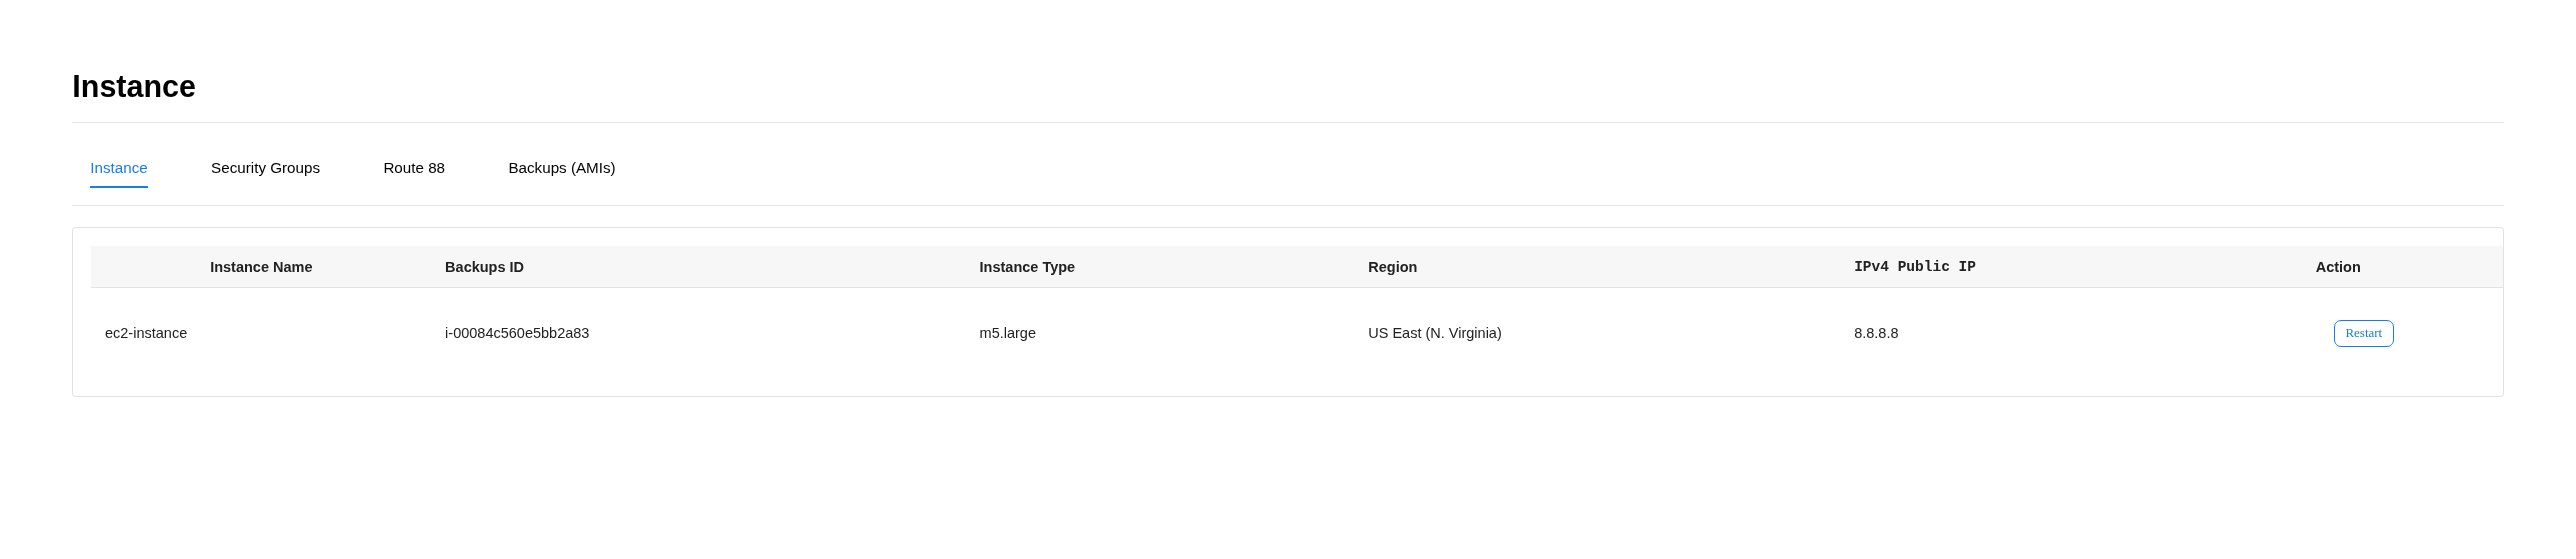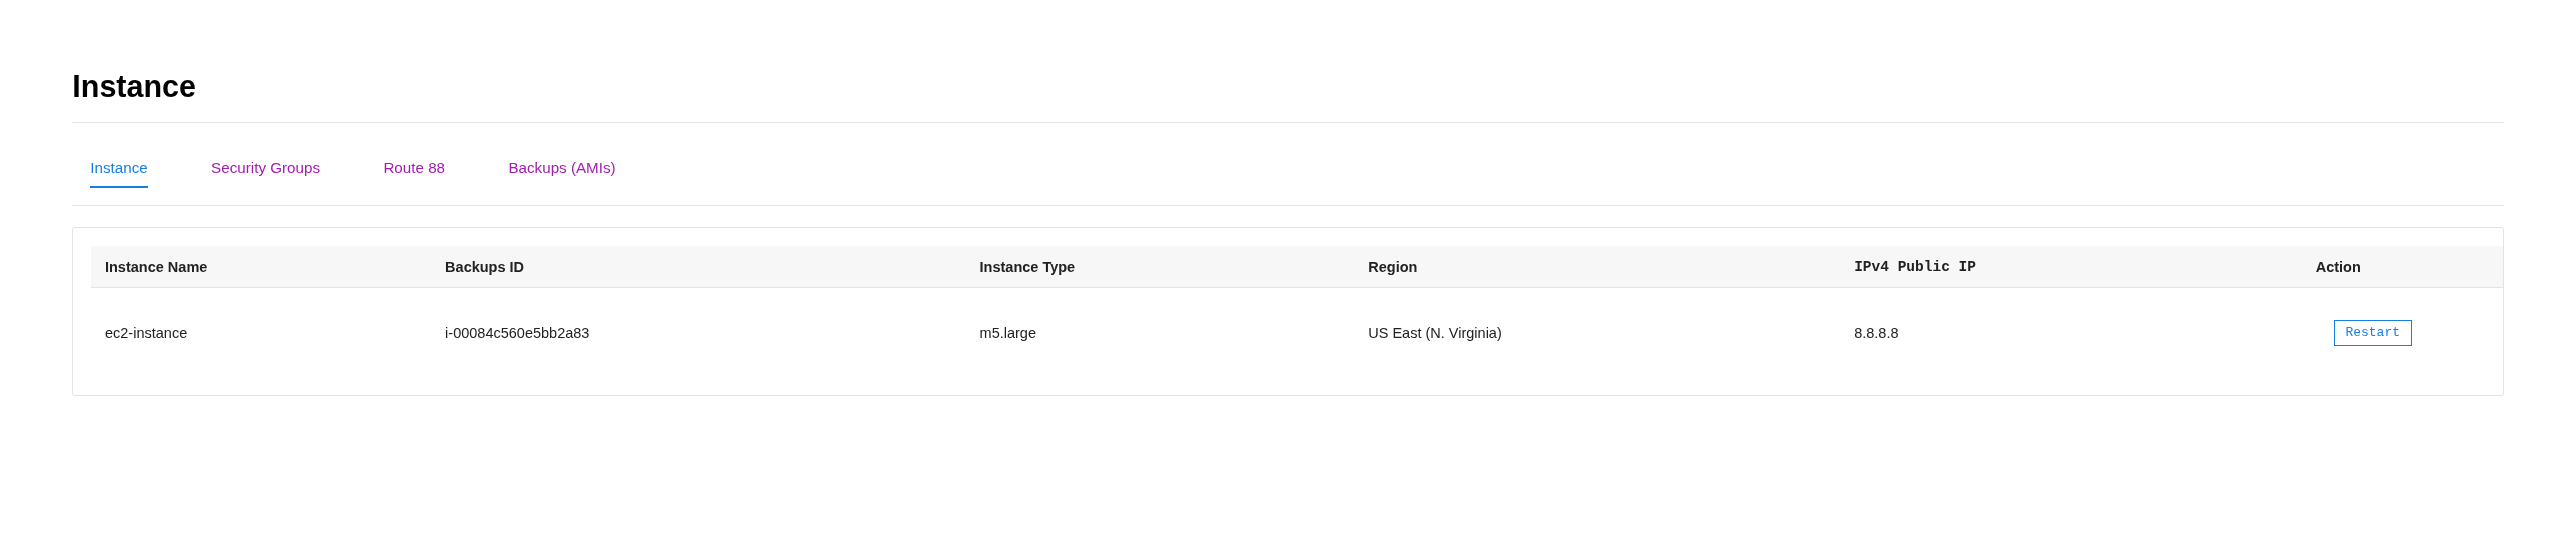--- a/index.html
+++ b/index.html
@@ -27,21 +27,21 @@
     .tabs {
       display: flex;
       gap: 27.4px;
       border-bottom: 0.8px solid #e5e5e5;
       margin-top: 10.7px;
       margin-bottom: 21.3px;
     }
     .tab {
       padding: 7.6px 0 10.7px 0;
       font-size: 15.2px;
-      color: #a21caf;
+      color: #000000;
       cursor: pointer;
       position: relative;
       user-select: none;
     }
     .tab.active {
       color: #177ee6;
     }
     .tab.active::after {
       content: "";
       position: absolute;
@@ -68,36 +68,36 @@
       color: #222;
       padding: 12.2px 13.7px;
       border-bottom: 0.8px solid #e3e3e3;
     }
     tbody td {
       padding: 13.7px 13.7px;
       font-size: 14.5px;
       color: #222;
       vertical-align: middle;
     }
-    .col-name { width: 14%; }
+    .col-name { width: 14%; text-align: center; }
     .col-id { width: 22%; }
     .col-type { width: 16%; }
     .col-region { width: 20%; }
     .col-ip { width: 19%; font-family: Liberation Mono, monospace; }
     .col-action { width: 9%; }
     .action-btn {
       display: inline-block;
       border: 0.8px solid #177ee6;
       color: #177ee6;
       background: #fff;
       font-size: 13px;
       padding: 4.6px 10.7px;
-      border-radius: 0;
+      border-radius: 7px;
       cursor: pointer;
-      font-family: Liberation Mono, monospace;
+      font-family: Liberation Serif, serif;
     }
   </style>
 </head>
 <body>
 
 <h1 class="page-title">Instance</h1>
 
 <hr class="hr-top">
 
 <div class="tabs">

